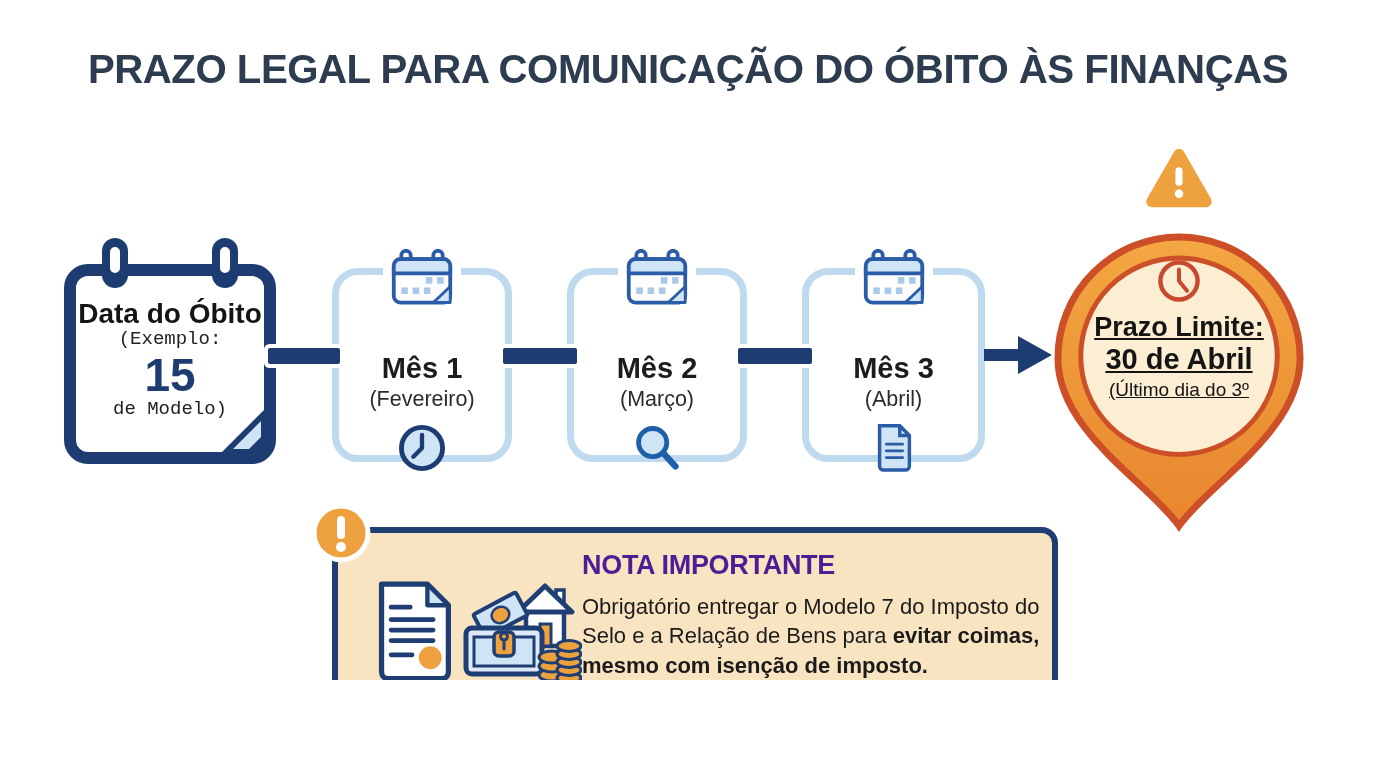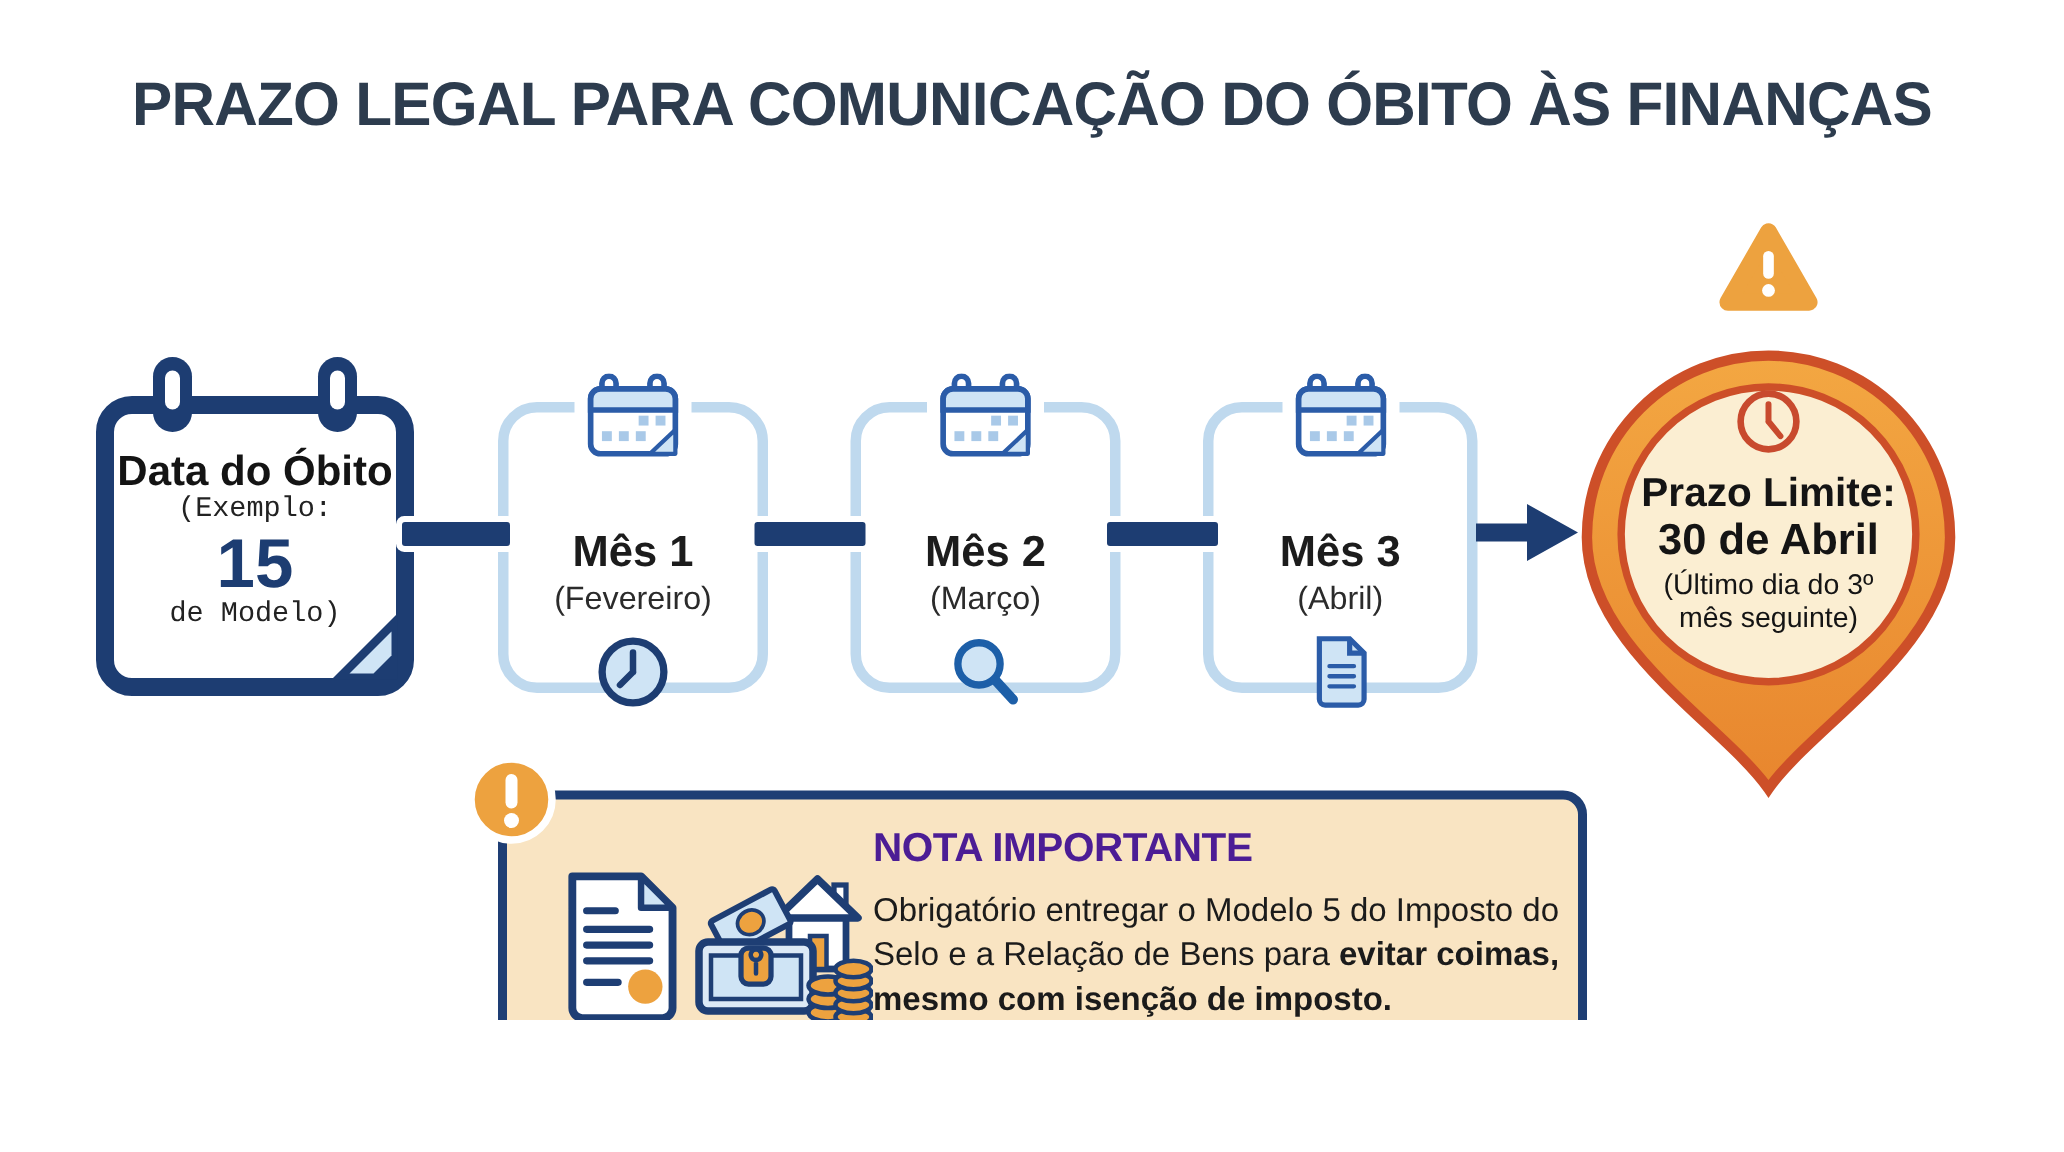--- a/index.html
+++ b/index.html
@@ -47,21 +47,21 @@
 
   
   .connector{
     height:16px;background:#1d3d72;border-radius:2px;
     box-shadow:0 0 0 4px #ffffff;z-index:5;
   }
   .arrow-svg{z-index:5;}
 
   
   .pin-content{
-    left:1072px;top:258px;width:214px;text-align:center;color:#141414;z-index:4;
+    left:1072px;top:258px;width:214px;text-align:center;color:#141414;z-index:4;text-decoration:underline;
   }
   .pin-heading{font-size:27px;font-weight:800;line-height:1.15;margin-top:4px;}
   .pin-date{font-size:29px;font-weight:800;line-height:1.12;}
   .pin-note{font-size:19px;line-height:1.18;margin-top:3px;}
 
   
   .note-box{
     left:332px;top:527px;width:726px;height:182px;
     background:#f9e4c2;border:6px solid #1e3e74;border-radius:16px;box-sizing:border-box;
   }
@@ -199,21 +199,20 @@
   </svg>
   <div class="abs pin-content">
     <svg width="46" height="46" viewBox="0 0 52 52">
       <circle cx="26" cy="26" r="21" fill="none" stroke="#c84a2e" stroke-width="5"></circle>
       <path d="M26 26 V13 M26 26 L35 37" stroke="#c84a2e" stroke-width="4.5" stroke-linecap="round" fill="none"></path>
     </svg>
     <div class="pin-heading">Prazo Limite:</div>
     <div class="pin-date">30 de Abril</div>
     <div class="pin-note">
       <div>(Último dia do 3º</div>
-      <div>mês seguinte)</div>
     </div>
   </div>
 
   <div class="abs note-box"></div>
 
   <svg class="abs" style="left:308px;top:500px;" width="66" height="66" viewBox="0 0 66 66">
     <circle cx="33" cy="33" r="27" fill="#eda23f" stroke="#ffffff" stroke-width="5"></circle>
     <rect x="29" y="16" width="8" height="23" rx="4" fill="#ffffff"></rect>
     <circle cx="33" cy="47" r="5" fill="#ffffff"></circle>
   </svg>
@@ -248,15 +247,15 @@
         <ellipse cx="92" cy="81" rx="13" ry="6"></ellipse>
       <ellipse cx="109" cy="102" rx="12" ry="5.5"></ellipse>
         <ellipse cx="109" cy="94" rx="12" ry="5.5"></ellipse>
         <ellipse cx="109" cy="86" rx="12" ry="5.5"></ellipse>
         <ellipse cx="109" cy="78" rx="12" ry="5.5"></ellipse>
         <ellipse cx="109" cy="70" rx="12" ry="5.5"></ellipse>
     </g>
   </svg>
 
   <div class="abs note-title">NOTA IMPORTANTE</div>
-  <div class="abs note-body"><span>Obrigatório entregar o Modelo 5 do Imposto do Selo e a Relação de Bens para </span><b>evitar coimas, mesmo com isenção de imposto.</b></div>
+  <div class="abs note-body"><span>Obrigatório entregar o Modelo 7 do Imposto do Selo e a Relação de Bens para </span><b>evitar coimas, mesmo com isenção de imposto.</b></div>
 
 </div>
 
 </body></html>

